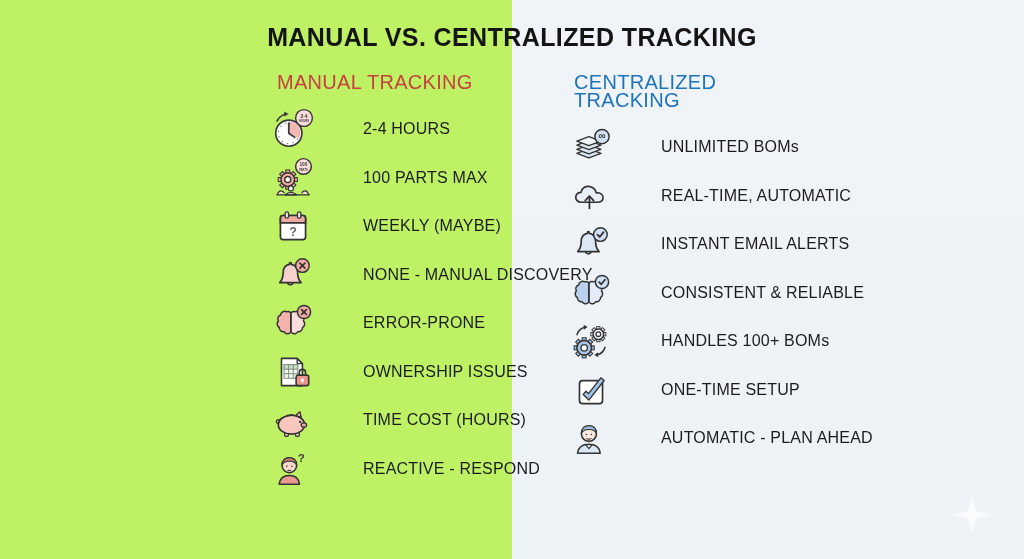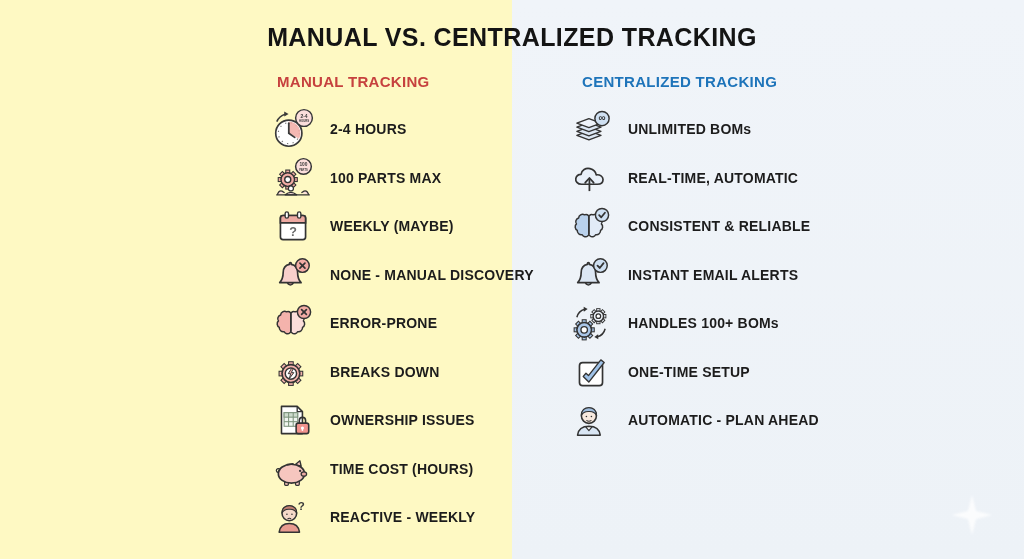--- a/index.html
+++ b/index.html
@@ -1,44 +1,44 @@
 <!DOCTYPE html>
 <html><head>
 <meta charset="utf-8">
 <style>
   html,body{margin:0;padding:0;background:#ffffff;}
   .canvas{
     position:relative;width:1024px;height:559px;overflow:hidden;
-    background:#fef9c3;font-family:"Liberation Sans",sans-serif;
+    background:#bef264;font-family:"Liberation Sans",sans-serif;
   }
   .bg-right{
     position:absolute;left:512px;top:0;width:512px;height:559px;
     background:linear-gradient(180deg,#f0f4f9 0%,#ebf0f6 100%);
   }
   .title{
     position:absolute;top:23px;left:0;width:100%;margin:0;
     text-align:center;font-size:25px;font-weight:700;letter-spacing:.4px;
     color:var(--title-color,#141414);
   }
   .col{position:absolute;top:73px;width:252px;}
   .col-left{left:270px;}
   .col-right{left:568px;}
   .col-header{
-    margin:0 0 0 7px;font-size:15px;font-weight:700;letter-spacing:.3px;line-height:18px;
-  }
-  .col-right .col-header{margin-left:14px;}
+    margin:0 0 0 7px;font-size:20px;font-weight:400;letter-spacing:.3px;line-height:18px;
+  }
+  .col-right .col-header{margin-left:6px;}
   .col-header.red{color:var(--manual-accent,#c6413e);}
   .col-header.blue{color:var(--centralized-accent,#1e74ba);}
   .rows{margin-top:14px;}
   .row{height:48.5px;display:flex;align-items:center;gap:14px;}
   .ic{width:46px;flex:none;display:flex;justify-content:center;}
   .ic svg{display:block;}
   .lbl{
-    font-size:14px;font-weight:700;letter-spacing:.2px;
-    color:var(--label-color,#1c1c1c);white-space:nowrap;
+    font-size:16px;font-weight:400;letter-spacing:.2px;
+    color:var(--label-color,#1c1c1c);white-space:nowrap;margin-left:33px;
   }
   .sparkle{
     position:absolute;left:950px;top:493px;opacity:.8;filter:blur(1.1px);
   }
   svg text{font-family:"Liberation Sans",sans-serif;}
 </style>
 </head>
 <body>
 
 <div class="canvas" style="--title-color: #141414; --manual-accent: #c6413e; --centralized-accent: #1e74ba; --label-color: #1c1c1c;">
@@ -129,40 +129,20 @@
             <path d="M19 12.2 C19.4 10.4 21.4 9.4 23.1 10.3 C25.7 8.9 28.7 10.7 28.8 13.4 C31.3 14 32.4 17 30.9 19 C32.8 20.8 32.4 24 30.1 25.2 C30.3 27.8 28 29.9 25.4 29.3 C24.5 31.4 21.7 32 20.1 30.5 C19.4 30.1 19 29.4 19 28.6 Z" fill="#fbdedb" stroke="#333" stroke-width="1.4" stroke-linejoin="round"></path>
             <line x1="19" y1="12.2" x2="19" y2="28.6" stroke="#333" stroke-width="1.3"></line>
             <circle cx="31.5" cy="10.5" r="6.3" fill="#f2aca5" stroke="#333" stroke-width="1.4"></circle>
             <line x1="29.2" y1="8.2" x2="33.8" y2="12.8" stroke="#333" stroke-width="1.6" stroke-linecap="round"></line>
             <line x1="33.8" y1="8.2" x2="29.2" y2="12.8" stroke="#333" stroke-width="1.6" stroke-linecap="round"></line>
           </svg>
         </span>
         <span class="lbl">ERROR-PRONE</span>
       </div>
 
-      <div class="row">
-        <span class="ic">
-          <svg width="44" height="44" viewBox="0 0 42 42">
-            <g fill="#f4b3ac" stroke="#333" stroke-width="1">
-              <rect x="16.8" y="11.2" width="4.4" height="4.4"></rect>
-              <rect x="16.8" y="11.2" width="4.4" height="4.4" transform="rotate(45 19 22.5)"></rect>
-              <rect x="16.8" y="11.2" width="4.4" height="4.4" transform="rotate(90 19 22.5)"></rect>
-              <rect x="16.8" y="11.2" width="4.4" height="4.4" transform="rotate(135 19 22.5)"></rect>
-              <rect x="16.8" y="11.2" width="4.4" height="4.4" transform="rotate(180 19 22.5)"></rect>
-              <rect x="16.8" y="11.2" width="4.4" height="4.4" transform="rotate(225 19 22.5)"></rect>
-              <rect x="16.8" y="11.2" width="4.4" height="4.4" transform="rotate(270 19 22.5)"></rect>
-              <rect x="16.8" y="11.2" width="4.4" height="4.4" transform="rotate(315 19 22.5)"></rect>
-            </g>
-            <circle cx="19" cy="22.5" r="8.5" fill="#f4b3ac" stroke="#333" stroke-width="1.6"></circle>
-            <circle cx="19" cy="22.5" r="5.4" fill="#fff" stroke="#333" stroke-width="1.4"></circle>
-            <path d="M19.6 17.6 L16.4 22.6 L18.8 22.6 L17.4 27.4 L21.8 21.6 L19.4 21.6 L21.4 17.6 Z" fill="#f4b3ac" stroke="#333" stroke-width="0.9" stroke-linejoin="round"></path>
-          </svg>
-        </span>
-        <span class="lbl">BREAKS DOWN</span>
-      </div>
 
       <div class="row">
         <span class="ic">
           <svg width="44" height="44" viewBox="0 0 42 42">
             <path d="M10 8 L25 8 L30 13 L30 34 L10 34 Z" fill="#fff" stroke="#333" stroke-width="1.5" stroke-linejoin="round"></path>
             <path d="M25 8 L25 13 L30 13" fill="none" stroke="#333" stroke-width="1.3" stroke-linejoin="round"></path>
             <rect x="12.5" y="14" width="13" height="13" fill="#f1f6f1" stroke="#7d937d" stroke-width="1"></rect>
             <rect x="12.5" y="14" width="13" height="4.3" fill="#cddccd" stroke="#7d937d" stroke-width="1"></rect>
             <line x1="16.8" y1="14" x2="16.8" y2="27" stroke="#7d937d" stroke-width="1"></line>
             <line x1="21.2" y1="14" x2="21.2" y2="27" stroke="#7d937d" stroke-width="1"></line>
@@ -197,21 +177,21 @@
           <svg width="44" height="44" viewBox="0 0 42 42">
             <path d="M7.8 35.5 C8.6 29 13 27.2 17.5 27.2 C22 27.2 26.4 29 27.2 35.5 Z" fill="#e89b90" stroke="#333" stroke-width="1.5" stroke-linejoin="round"></path>
             <circle cx="17.5" cy="17.5" r="7" fill="#f6d9c9" stroke="#333" stroke-width="1.5"></circle>
             <path d="M10.5 17.3 C10.3 12.4 13.7 10.2 17.5 10.2 C21.3 10.2 24.7 12.4 24.5 17.3 C23.1 14.3 20.4 13.4 17.5 13.6 C14.6 13.4 11.9 14.3 10.5 17.3 Z" fill="#c48173" stroke="#333" stroke-width="1.1"></path>
             <circle cx="15.2" cy="18.3" r="0.75" fill="#333"></circle>
             <circle cx="20" cy="18.3" r="0.75" fill="#333"></circle>
             <path d="M15.8 22.6 Q17.5 21.7 19.2 22.6" fill="none" stroke="#333" stroke-width="1"></path>
             <text x="29" y="14.5" font-size="11" font-weight="bold" fill="#3a3a3a" text-anchor="middle">?</text>
           </svg>
         </span>
-        <span class="lbl">REACTIVE - WEEKLY</span>
+        <span class="lbl">REACTIVE - RESPOND</span>
       </div>
 
     </div>
   </div>
 
   <div class="col col-right">
     <h2 class="col-header blue">CENTRALIZED TRACKING</h2>
     <div class="rows">
 
 
@@ -236,40 +216,40 @@
             <line x1="19.5" y1="33.5" x2="19.5" y2="22" stroke="#333" stroke-width="1.7"></line>
             <path d="M15.5 25.5 L19.5 21 L23.5 25.5" fill="none" stroke="#333" stroke-width="1.7" stroke-linejoin="round" stroke-linecap="round"></path>
           </svg>
         </span>
         <span class="lbl">REAL-TIME, AUTOMATIC</span>
       </div>
 
       <div class="row">
         <span class="ic">
           <svg width="44" height="44" viewBox="0 0 42 42">
+            <path d="M18.5 9.2 C18 9.2 17.6 9.6 17.6 10.1 L17.6 10.9 C13.8 11.6 11.6 14.8 11.6 18.8 C11.6 24.5 9.8 26.6 8.3 28.3 L28.7 28.3 C27.2 26.6 25.4 24.5 25.4 18.8 C25.4 14.8 23.2 11.6 19.4 10.9 L19.4 10.1 C19.4 9.6 19 9.2 18.5 9.2 Z" fill="#dce7f4" stroke="#333" stroke-width="1.6" stroke-linejoin="round"></path>
+            <path d="M15.7 28.3 A2.9 2.9 0 0 0 21.3 28.3 Z" fill="#cfe0f2" stroke="#333" stroke-width="1.4"></path>
+            <circle cx="30" cy="12" r="6.5" fill="#cfe0f2" stroke="#333" stroke-width="1.4"></circle>
+            <path d="M27.2 12.1 L29.3 14.3 L33 9.7" fill="none" stroke="#333" stroke-width="1.7" stroke-linecap="round" stroke-linejoin="round"></path>
+          </svg>
+        </span>
+        <span class="lbl">INSTANT EMAIL ALERTS</span>
+      </div>
+
+      <div class="row">
+        <span class="ic">
+          <svg width="44" height="44" viewBox="0 0 42 42">
             <path d="M19 12.2 C18.6 10.4 16.6 9.4 14.9 10.3 C12.3 8.9 9.3 10.7 9.2 13.4 C6.7 14 5.6 17 7.1 19 C5.2 20.8 5.6 24 7.9 25.2 C7.7 27.8 10 29.9 12.6 29.3 C13.5 31.4 16.3 32 17.9 30.5 C18.6 30.1 19 29.4 19 28.6 Z" fill="#b9d1ec" stroke="#333" stroke-width="1.4" stroke-linejoin="round"></path>
             <path d="M19 12.2 C19.4 10.4 21.4 9.4 23.1 10.3 C25.7 8.9 28.7 10.7 28.8 13.4 C31.3 14 32.4 17 30.9 19 C32.8 20.8 32.4 24 30.1 25.2 C30.3 27.8 28 29.9 25.4 29.3 C24.5 31.4 21.7 32 20.1 30.5 C19.4 30.1 19 29.4 19 28.6 Z" fill="#e2ebf7" stroke="#333" stroke-width="1.4" stroke-linejoin="round"></path>
             <line x1="19" y1="12.2" x2="19" y2="28.6" stroke="#333" stroke-width="1.3"></line>
             <circle cx="31.5" cy="10.5" r="6.3" fill="#cfe0f2" stroke="#333" stroke-width="1.4"></circle>
             <path d="M28.8 10.6 L30.8 12.7 L34.3 8.4" fill="none" stroke="#333" stroke-width="1.7" stroke-linecap="round" stroke-linejoin="round"></path>
           </svg>
         </span>
         <span class="lbl">CONSISTENT &amp; RELIABLE</span>
-      </div>
-
-      <div class="row">
-        <span class="ic">
-          <svg width="44" height="44" viewBox="0 0 42 42">
-            <path d="M18.5 9.2 C18 9.2 17.6 9.6 17.6 10.1 L17.6 10.9 C13.8 11.6 11.6 14.8 11.6 18.8 C11.6 24.5 9.8 26.6 8.3 28.3 L28.7 28.3 C27.2 26.6 25.4 24.5 25.4 18.8 C25.4 14.8 23.2 11.6 19.4 10.9 L19.4 10.1 C19.4 9.6 19 9.2 18.5 9.2 Z" fill="#dce7f4" stroke="#333" stroke-width="1.6" stroke-linejoin="round"></path>
-            <path d="M15.7 28.3 A2.9 2.9 0 0 0 21.3 28.3 Z" fill="#cfe0f2" stroke="#333" stroke-width="1.4"></path>
-            <circle cx="30" cy="12" r="6.5" fill="#cfe0f2" stroke="#333" stroke-width="1.4"></circle>
-            <path d="M27.2 12.1 L29.3 14.3 L33 9.7" fill="none" stroke="#333" stroke-width="1.7" stroke-linecap="round" stroke-linejoin="round"></path>
-          </svg>
-        </span>
-        <span class="lbl">INSTANT EMAIL ALERTS</span>
       </div>
 
       <div class="row">
         <span class="ic">
           <svg width="44" height="44" viewBox="0 0 42 42">
             <path d="M7.5 15.5 A10.5 10.5 0 0 1 15 7.8" fill="none" stroke="#333" stroke-width="1.4"></path>
             <path d="M14 5.6 L17.8 7.6 L14.2 10.2 Z" fill="#333"></path>
             <path d="M34.5 26.5 A10.5 10.5 0 0 1 27 34.2" fill="none" stroke="#333" stroke-width="1.4"></path>
             <path d="M28 36.4 L24.2 34.4 L27.8 31.8 Z" fill="#333"></path>
             <g fill="#eef3fa" stroke="#333" stroke-width="0.9">

